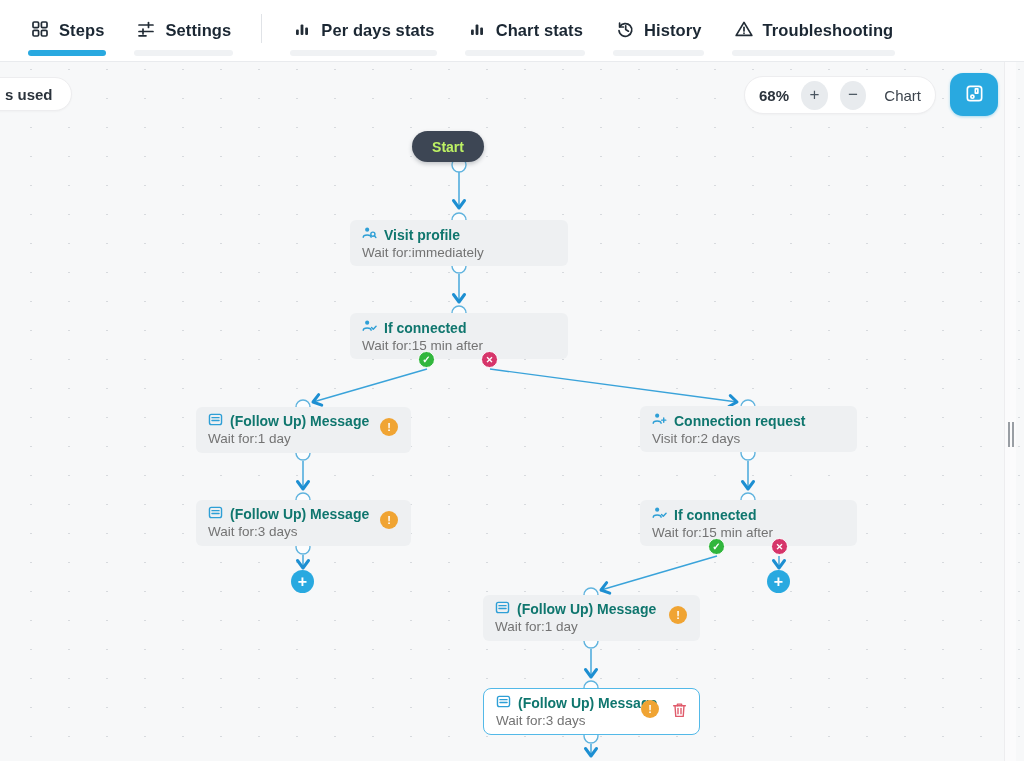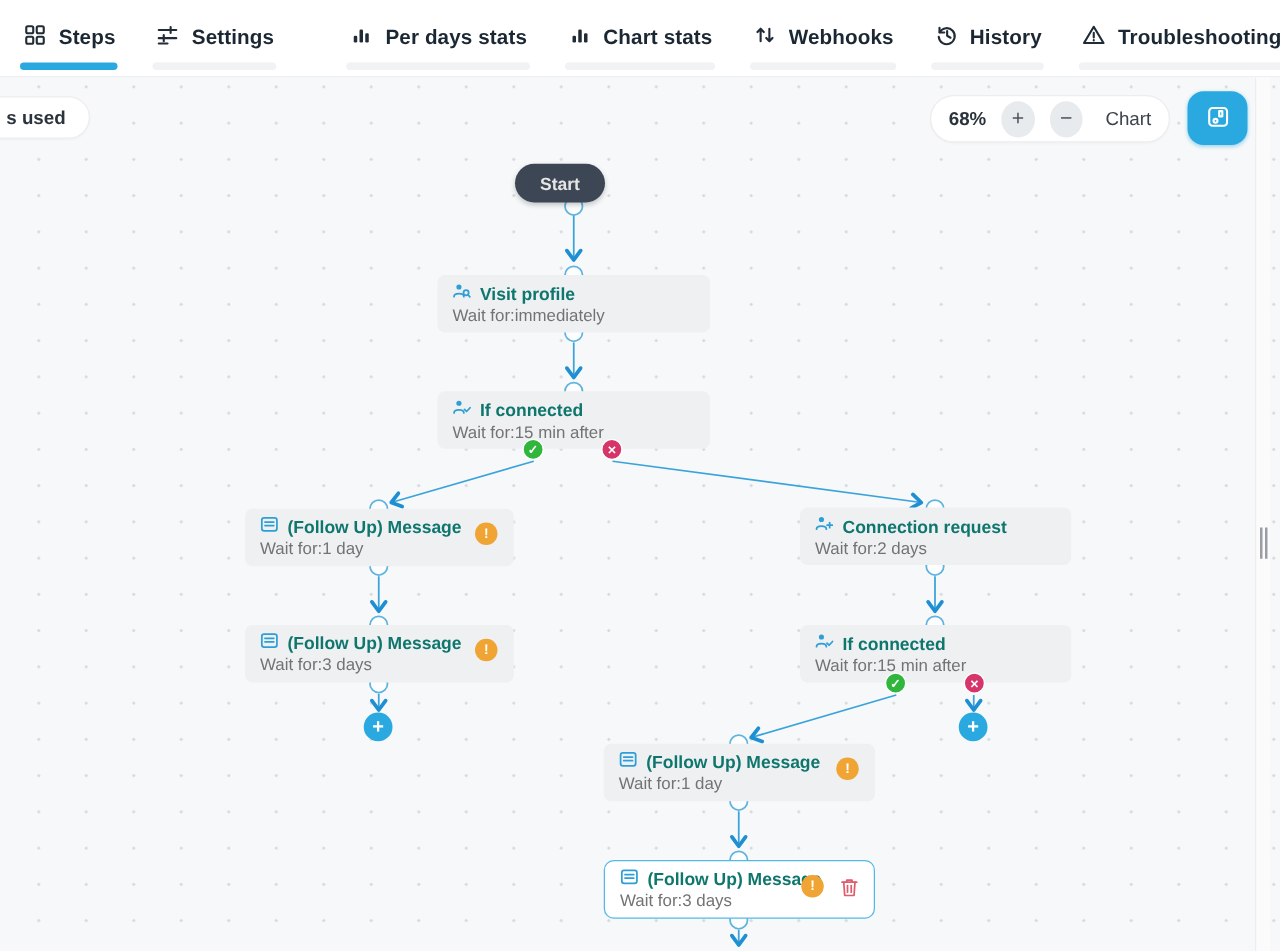--- a/index.html
+++ b/index.html
@@ -2,21 +2,21 @@
 <html><head>
 <meta charset="utf-8">
 <style>
   * { margin:0; padding:0; box-sizing:border-box; }
   html,body { width:1024px; height:761px; overflow:hidden;
     font-family:"Liberation Sans", sans-serif; background:#f7f8f9; }
 
   
   .nav { position:relative; height:62px; background:#ffffff;
     border-bottom:1px solid #e9ebee; display:flex; align-items:stretch;
-    padding-left:16px; gap:28px; }
+    padding-left:28px; gap:28px; }
   .tab { position:relative; display:flex; align-items:center; gap:9px;
     cursor:pointer; padding:0 2px; }
   .tab .t-label { font-size:16.5px; font-weight:600; color:#1b2733;
     letter-spacing:.1px; white-space:nowrap; }
   .tab::after { content:""; position:absolute; left:0; right:0; bottom:5px;
     height:6px; border-radius:4px; background:#f0f2f4; }
   .tab.active::after { background:#29a9e0; }
   .tab svg { stroke:#222c36; fill:none; stroke-width:1.7;
     stroke-linecap:round; stroke-linejoin:round; }
   .tab svg .fillbar { fill:#222c36; stroke:none; }
@@ -50,21 +50,21 @@
     font-family:"Liberation Sans", sans-serif; }
   .save-btn { position:absolute; left:950px; top:11px; width:48px; height:43px;
     background:#29a9e0; border:none; border-radius:13px; cursor:pointer;
     display:flex; align-items:center; justify-content:center;
     box-shadow:0 1px 3px rgba(41,169,224,.4); }
   .save-btn svg { stroke:#ffffff; fill:none; stroke-width:1.6;
     stroke-linecap:round; stroke-linejoin:round; }
 
   
   .start-node { position:absolute; left:412px; top:69px; width:72px; height:31px;
-    background:#3d4654; border-radius:16px; color:#e5e5e5; font-size:14px;
+    background:#3d4654; border-radius:16px; color:#bef264; font-size:14px;
     font-weight:700; display:flex; align-items:center; justify-content:center;
     box-shadow:0 2px 4px rgba(30,40,50,.25); cursor:pointer; }
   .node { position:absolute; height:46px; background:#eef0f2; border-radius:6px;
     padding:6px 12px 0 12px; cursor:pointer; }
   .node.selected { background:#ffffff; border:1px solid #53b9e8;
     border-radius:8px; height:47px; }
   .node-title { display:flex; align-items:center; gap:7px; font-size:14px;
     font-weight:700; color:#0f766e; white-space:nowrap; }
   .node-title svg { stroke:#2e9fd6; fill:none; stroke-width:1.5;
     stroke-linecap:round; stroke-linejoin:round; flex:0 0 auto; }
@@ -136,27 +136,20 @@
 
   <div class="tab">
     <span><svg width="20" height="20" viewBox="0 0 20 20">
           <rect class="fillbar" x="4" y="10.5" width="2.8" height="5.5" rx="1"></rect>
           <rect class="fillbar" x="8.6" y="5.5" width="2.8" height="10.5" rx="1"></rect>
           <rect class="fillbar" x="13.2" y="8.5" width="2.8" height="7.5" rx="1"></rect>
         </svg></span>
     <span class="t-label">Chart stats</span>
   </div>
 
-  <div class="tab">
-    <span><svg width="20" height="20" viewBox="0 0 20 20">
-          <path d="M6.5 15 V5 M4 7.6 L6.5 5 L9 7.6"></path>
-          <path d="M13.5 5 V15 M11 12.4 L13.5 15 L16 12.4"></path>
-        </svg></span>
-    <span class="t-label">Webhooks</span>
-  </div>
 
   <div class="tab">
     <span><svg width="20" height="20" viewBox="0 0 20 20">
           <path d="M4.6 4.2 L4.6 8 L8.4 8"></path>
           <path d="M4.8 7.8 A6.4 6.4 0 1 1 4 11.5"></path>
           <path d="M10.7 6.8 V10.6 L13.4 12.2"></path>
         </svg></span>
     <span class="t-label">History</span>
   </div>
 
@@ -285,21 +278,21 @@
   <div class="node" style="left:640px;top:344px;width:217px">
     <div class="node-title">
       <span><svg width="15" height="14" viewBox="0 0 16 14">
             <circle class="fillhead" cx="5.5" cy="3.4" r="2.2"></circle>
             <path d="M1.3 11.6 C1.3 8.2 9.7 8.2 9.7 11.6"></path>
             <line x1="12.5" y1="6" x2="12.5" y2="10.4"></line>
             <line x1="10.3" y1="8.2" x2="14.7" y2="8.2"></line>
           </svg></span>
       <span>Connection request</span>
     </div>
-    <div class="node-sub">Wait for:2 days</div>
+    <div class="node-sub">Visit for:2 days</div>
   </div>
 
   <div class="node" style="left:640px;top:438px;width:217px">
     <div class="node-title">
       <span><svg width="15" height="14" viewBox="0 0 16 14">
             <circle class="fillhead" cx="5.5" cy="3.4" r="2.2"></circle>
             <path d="M1.3 11.6 C1.3 8.2 9.7 8.2 9.7 11.6"></path>
             <path d="M10.2 8.6 L12 10.4 L15 7.2"></path>
           </svg></span>
       <span>If connected</span>

